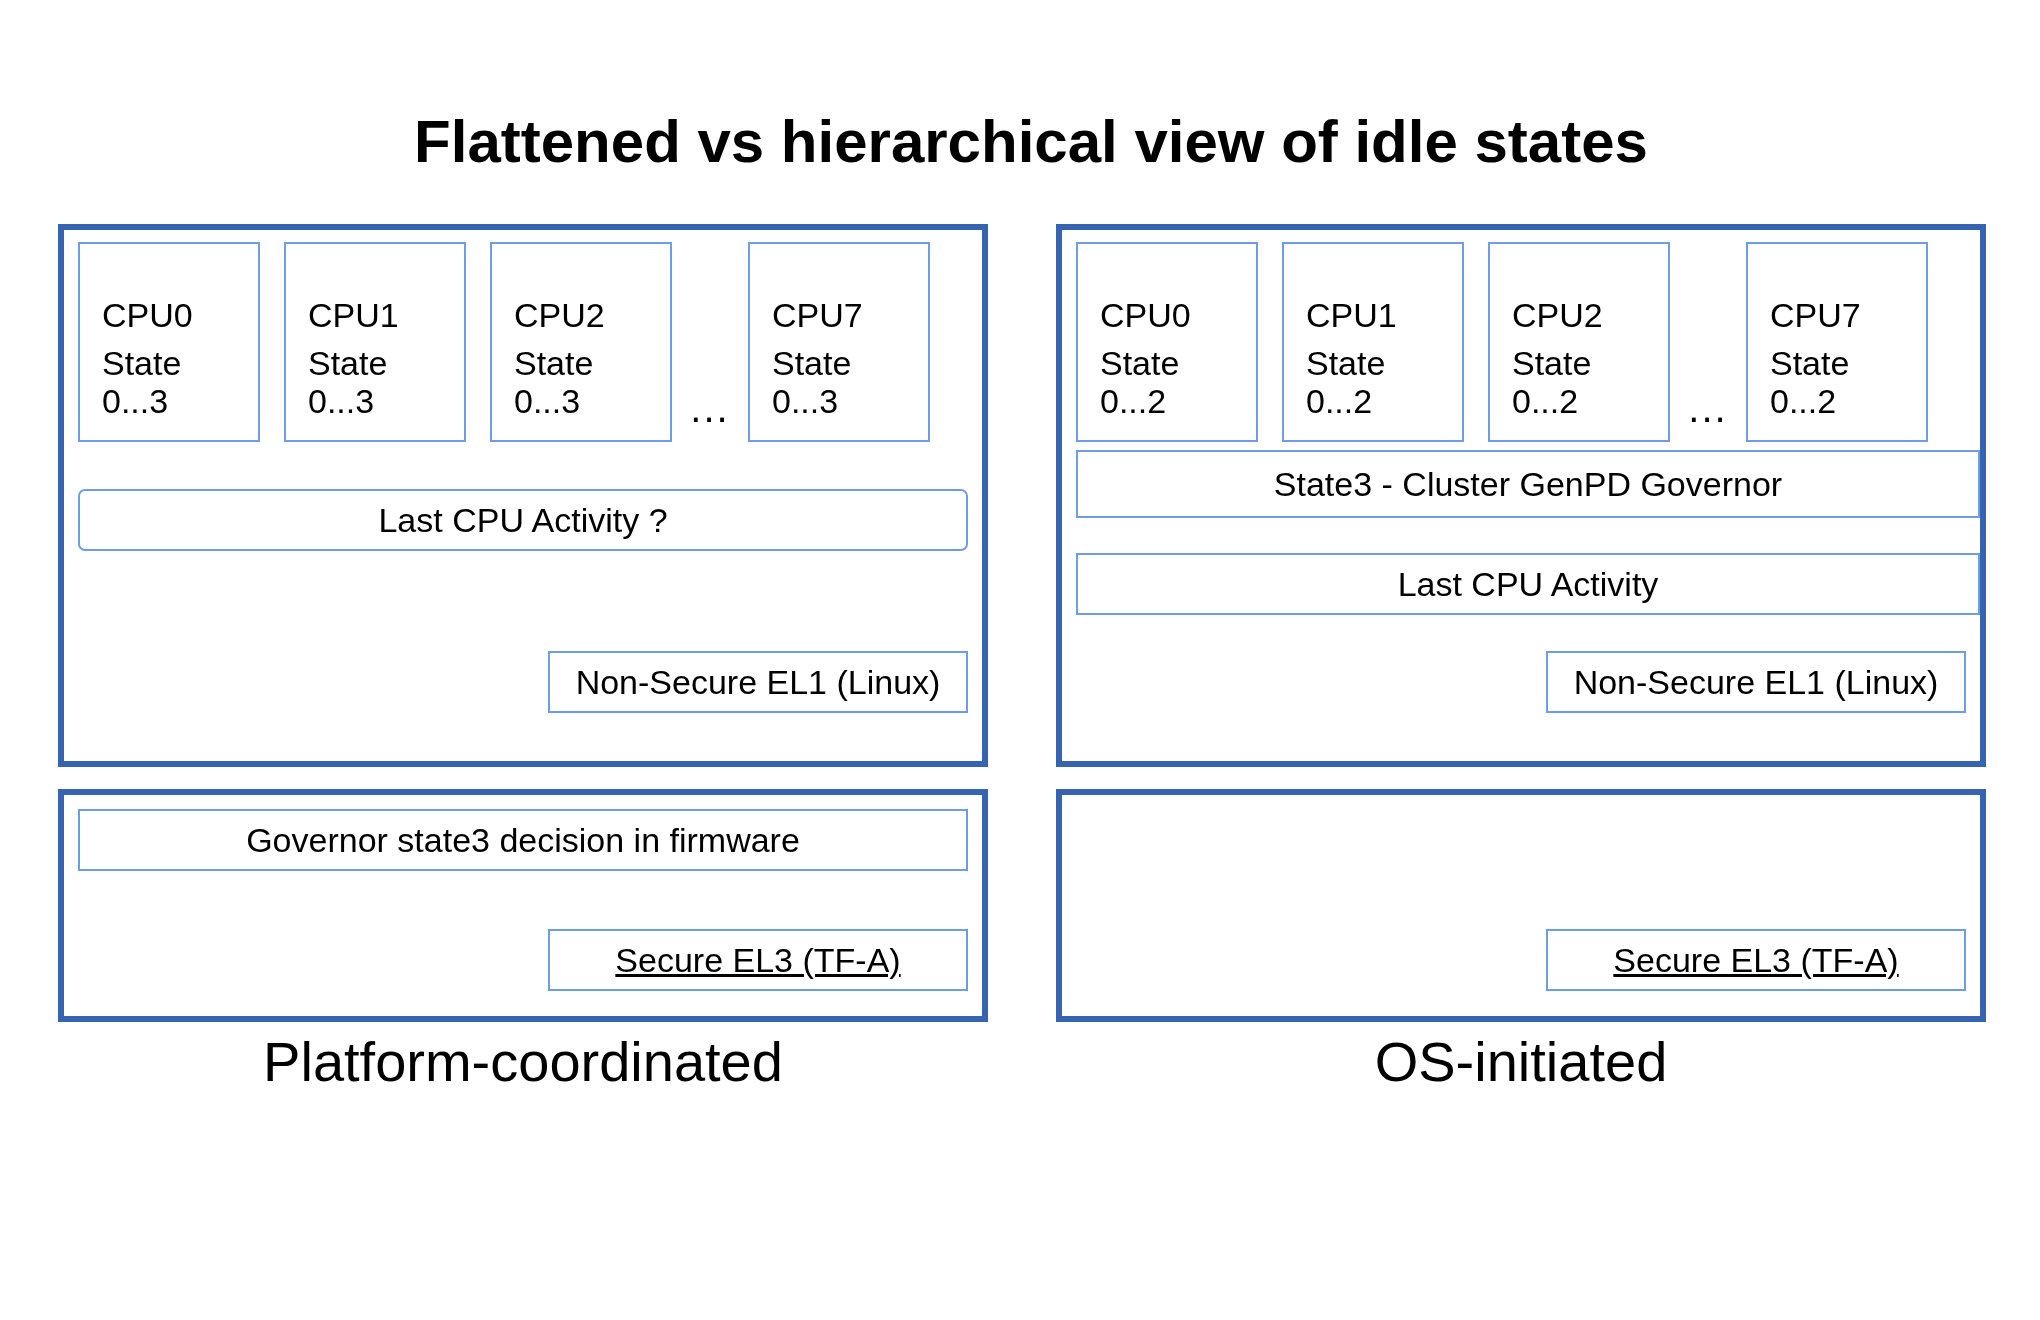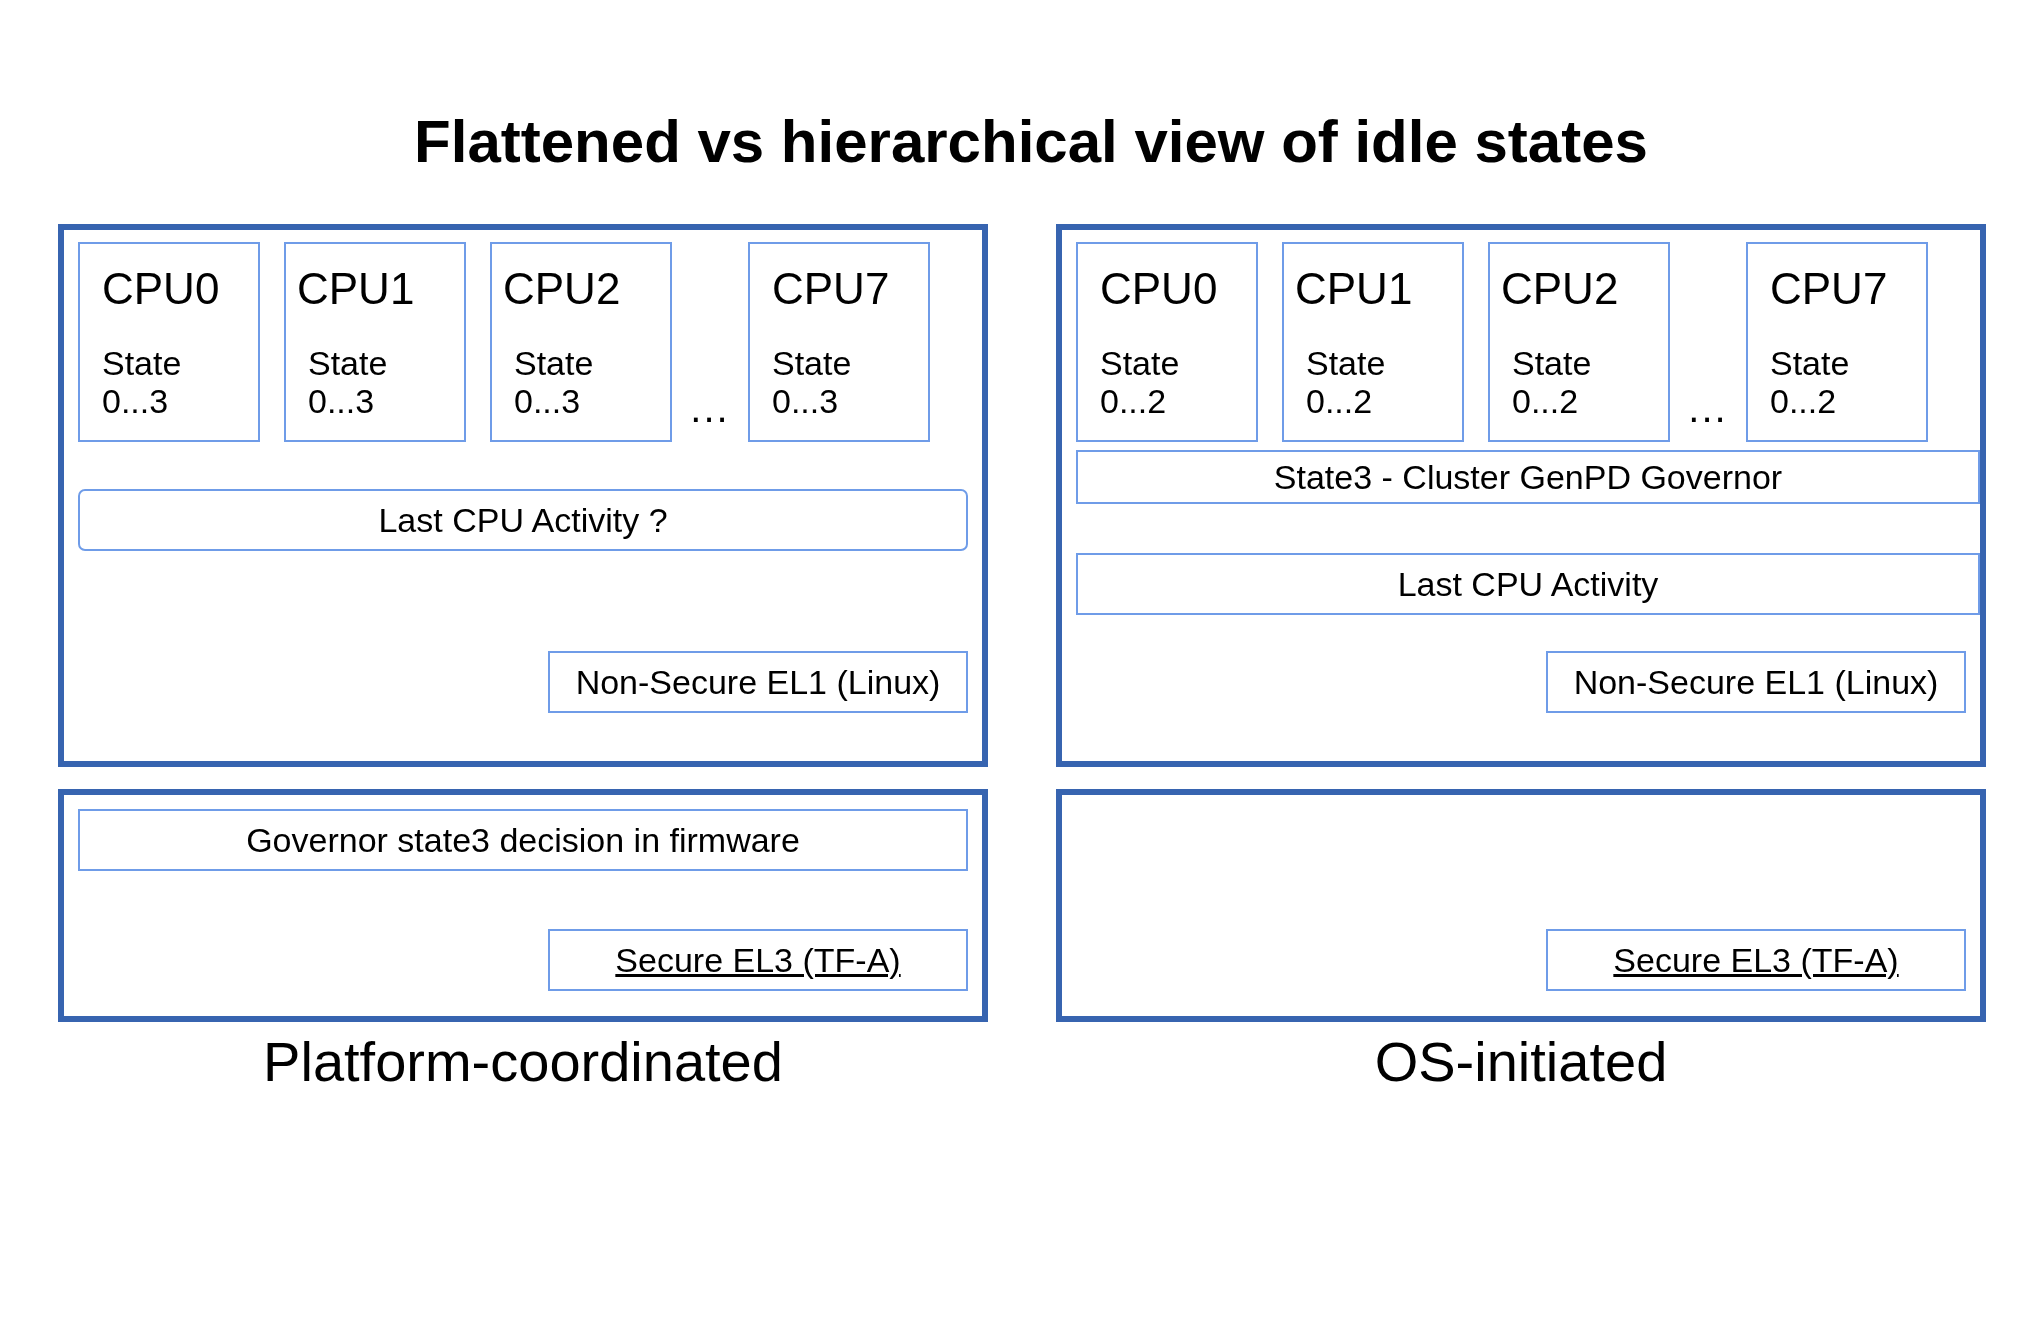--- a/index.html
+++ b/index.html
@@ -66,25 +66,26 @@
     align-items: stretch;
   }
   .cpu-box {
     box-sizing: border-box;
     border: 2px solid #6f9ce8;
     background: #ffffff;
     width: 182px;
     padding: 22px 0 0 22px;
     position: relative;
   }
-  .cpu-box + .cpu-box { margin-left: 24px; padding-left: 11px; }
+  .cpu-box + .cpu-box { margin-left: 24px; }
 
   .cpu-name {
-    font-size: 44px;
+    font-size: 34px;
     line-height: 1.05;
+    margin-top: 32px;
   }
   .cpu-state {
     position: absolute;
     left: 22px;
     bottom: 20px;
     font-size: 34px;
     line-height: 1.12;
   }
   .cpu-state .state-word { display: block; }
   .cpu-state .state-range { display: block; }
@@ -125,21 +126,21 @@
     top: 421px;
     width: 420px;
     height: 62px;
   }
 
   
   .bar.governor-right {
     left: 14px;
     right: 0;
     top: 220px;
-    height: 54px;
+    height: 68px;
   }
   .bar.last-cpu-right {
     left: 14px;
     right: 0;
     top: 323px;
     height: 62px;
   }
   .bar.el1-right {
     right: 14px;
     top: 421px;

